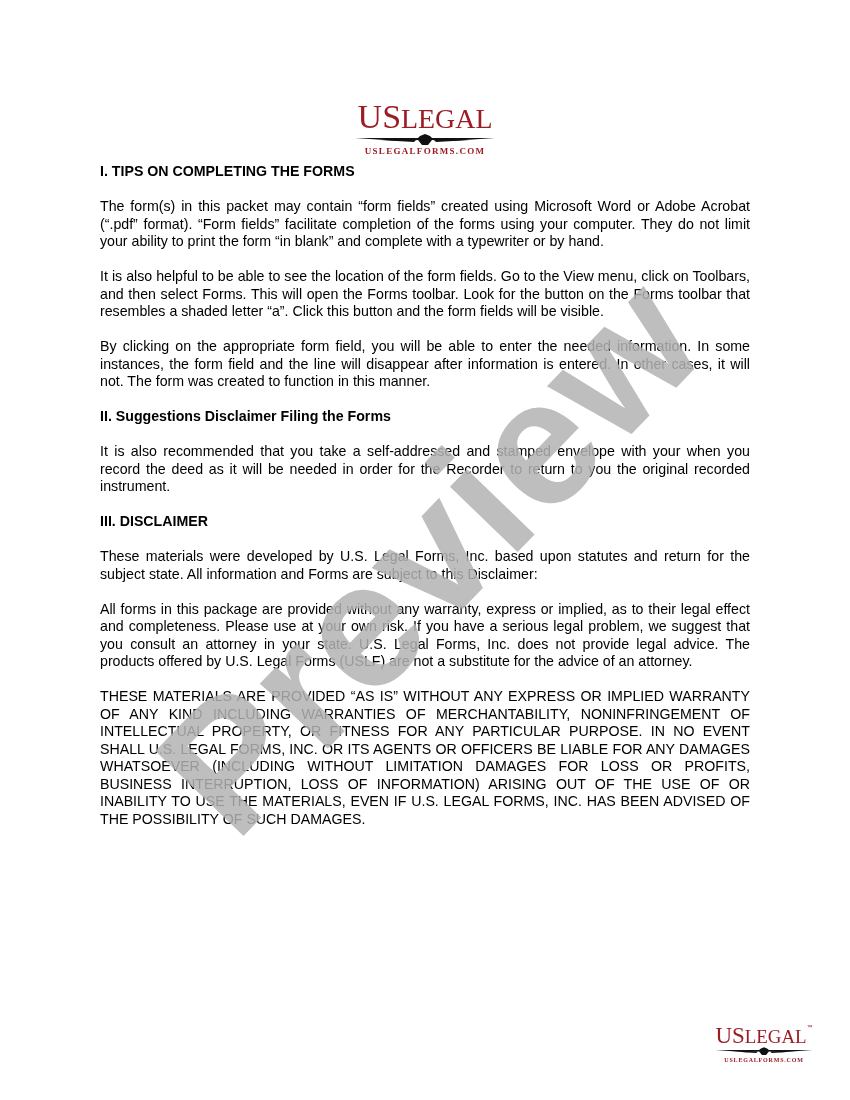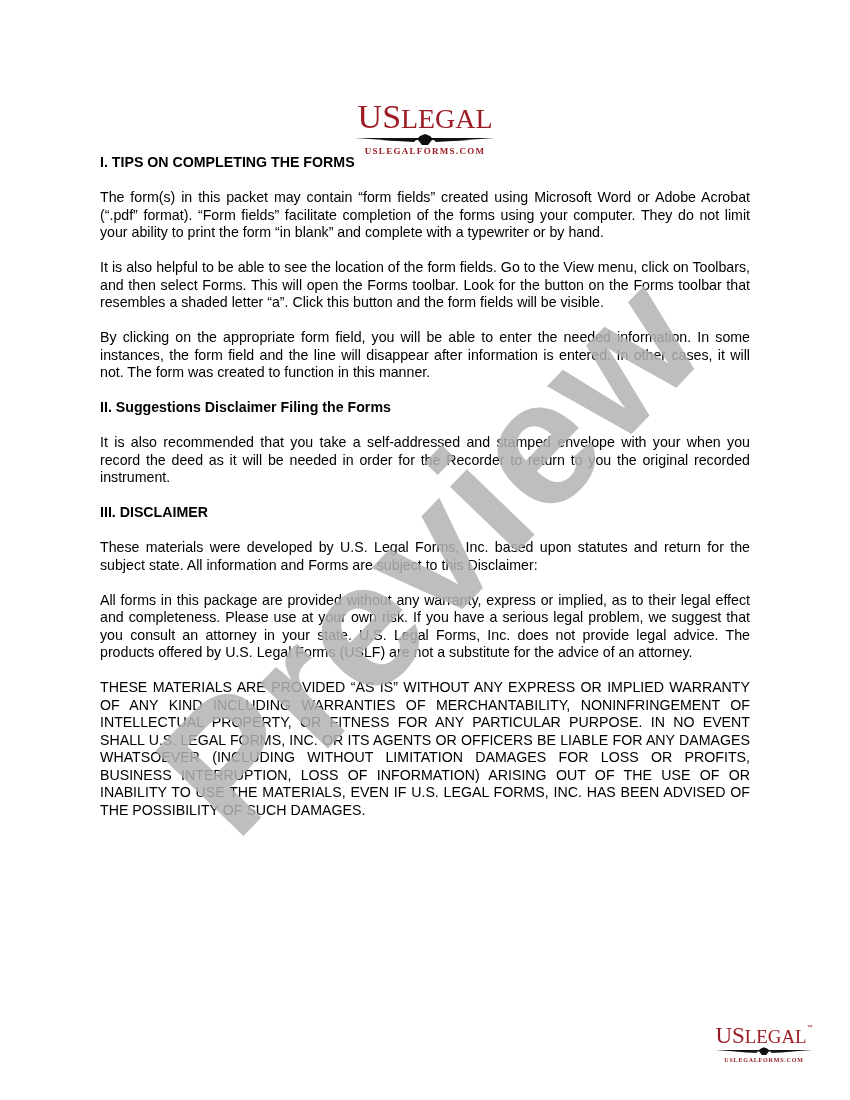--- a/index.html
+++ b/index.html
@@ -15,21 +15,21 @@
   .logo-top .logo-word { font-size: 34px; }
   .logo-bottom .logo-word { font-size: 23px; }
   .logo-word .small { font-size: 0.82em; }
   .logo-tm { font-family: "Liberation Sans", sans-serif; font-size: 6px; vertical-align: top; color: #9b1c24; }
   .logo-eagle { display: block; margin: 0 auto; }
   .logo-url { font-family: Liberation Serif, serif; font-weight: bold; color: #9b1c24; letter-spacing: 1.3px; line-height: 1; }
   .logo-top .logo-url { font-size: 9px; margin-top: 1px; }
   .logo-bottom .logo-url { font-size: 6px; letter-spacing: 0.8px; margin-top: 1px; }
 
   
-  .content { position: absolute; left: 100px; top: 154px; width: 650px; font-size: 14.2px; line-height: 17.5px; }
+  .content { position: absolute; left: 100px; top: 163px; width: 650px; font-size: 14.2px; line-height: 17.5px; }
   .content p { margin: 0 0 17.5px 0; text-align: justify; }
   .content h2 { margin: 0 0 17.5px 0; font-size: 14.2px; font-weight: bold; line-height: 17.5px; }
   .content .bold { font-weight: normal; }
 
   
   .watermark { position: absolute; left: 430px; top: 555px; transform: translate(-50%, -50%) rotate(-46deg);
                font-family: "Liberation Sans", sans-serif; font-weight: bold; font-size: 178px; color: #b3b3b3;
                opacity: 0.85; white-space: nowrap; pointer-events: none; letter-spacing: 2px; line-height: 1; }
 </style>
 </head>

